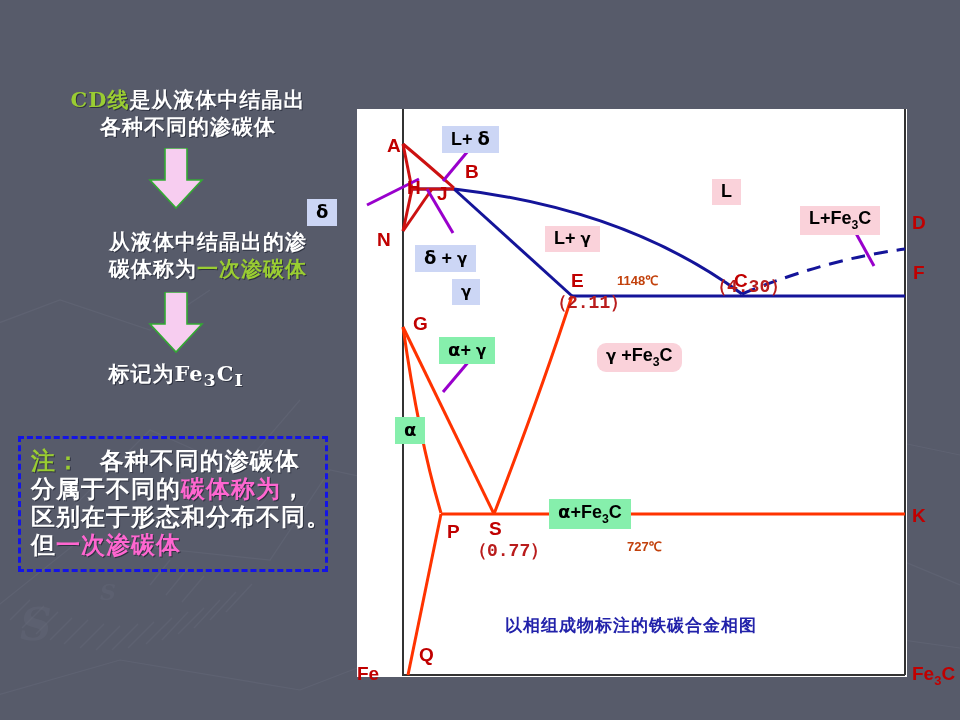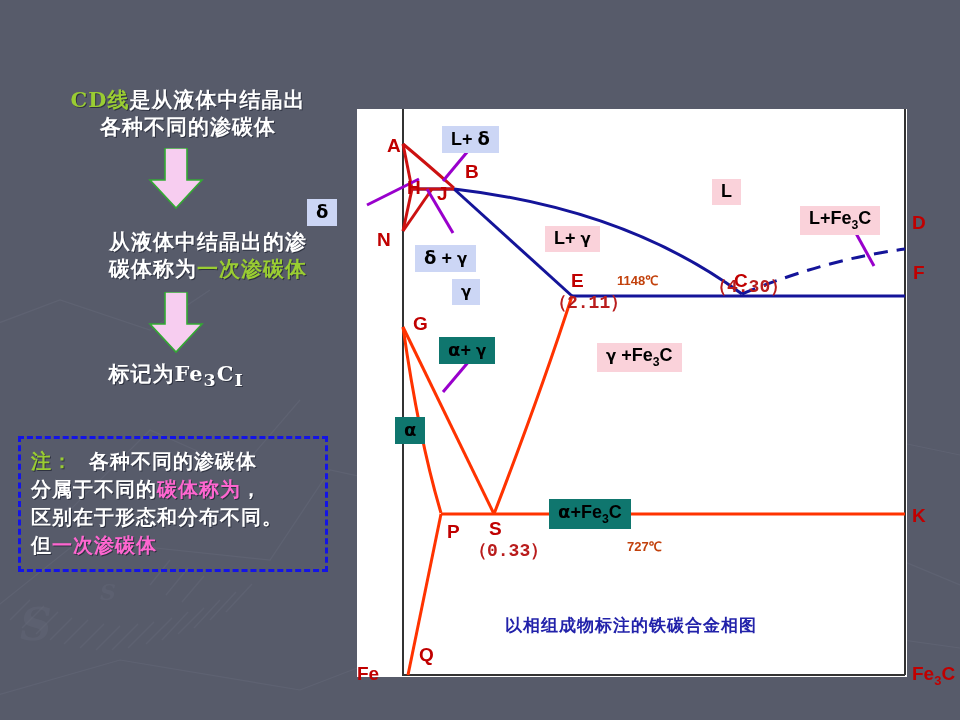--- a/index.html
+++ b/index.html
@@ -35,21 +35,21 @@
   #arrow1{top:78px;}
   #arrow2{top:222px;}
 
   
   #note-box{
     position:absolute;left:18px;top:366px;width:310px;
     border:3px dashed #1414e6;
     padding:8px 10px 10px 10px;
     box-sizing:border-box;
   }
-  #note-box .cn-line{line-height:28px;font-size:20px;}
+  #note-box .cn-line{line-height:28px;font-size:24px;}
 
   
   #diagram{
     position:absolute;left:357px;top:109px;width:550px;height:568px;
     background:#ffffff;
   }
   #diagram svg{display:block;}
 
   .lbl{position:absolute;white-space:nowrap;}
 
@@ -74,21 +74,21 @@
 
   
   .tag{
     position:absolute;white-space:nowrap;
     font-family:"Liberation Sans",sans-serif;
     font-weight:700;color:#000000;
     padding:3px 9px;font-size:18px;line-height:1.1;margin-top:12px;
   }
   .tag-blue{background:#ccd6f5;}
   .tag-pink{background:#fad2da;}
-  .tag-green{background:#0f766e;}
+  .tag-green{background:#86efac;}
   .tag sub{font-size:0.68em;}
   .gk{font-family:"DejaVu Sans",sans-serif;font-weight:700;}
   .gk-sm{font-family:"DejaVu Sans",sans-serif;font-size:15px;font-weight:700;}
 
   
   .edgelbl{position:absolute;color:#c00000;font-weight:700;font-size:19px;
     font-family:"Liberation Sans",sans-serif;}
   .edgelbl sub{font-size:0.68em;}
 </style>
 </head>
@@ -212,21 +212,21 @@
 
   <div class="lbl ptlbl" style="left:214px;top:161px;">E</div>
   <div class="lbl ptval" style="left:192px;top:181px;">（2.11）</div>
 
   <div class="lbl ptlbl" style="left:377px;top:161px;">C</div>
   <div class="lbl ptval" style="left:352px;top:165px;">（4.30）</div>
 
   <div class="lbl ptlbl" style="left:56px;top:204px;">G</div>
   <div class="lbl ptlbl" style="left:90px;top:412px;">P</div>
   <div class="lbl ptlbl" style="left:132px;top:409px;">S</div>
-  <div class="lbl ptval" style="left:112px;top:429px;">（0.33）</div>
+  <div class="lbl ptval" style="left:112px;top:429px;">（0.77）</div>
   <div class="lbl ptlbl" style="left:62px;top:535px;">Q</div>
 
   <div class="lbl templbl" style="left:260px;top:162px;">1148℃</div>
   <div class="lbl templbl" style="left:270px;top:428px;">727℃</div>
 
   <div class="lbl caption" style="left:148px;top:505px;">以相组成物标注的铁碳合金相图</div>
 
   <div class="tag tag-blue" style="left:85px;top:5px;">
     <span>L+&nbsp;<span class="gk">δ</span></span>
   </div>
@@ -241,21 +241,21 @@
   </div>
   <div class="tag tag-pink" style="left:188px;top:105px;">
     <span>L+&nbsp;<span class="gk-sm">γ</span></span>
   </div>
   <div class="tag tag-pink" style="left:355px;top:58px;">
     <span>L</span>
   </div>
   <div class="tag tag-pink" style="left:443px;top:85px;">
     <span>L+Fe<sub>3</sub>C</span>
   </div>
-  <div class="tag tag-pink" style="left:240px;top:222px;">
+  <div class="tag tag-pink" style="left:240px;top:222px;border-radius:9px;">
     <span><span class="gk-sm">γ</span> +Fe<sub>3</sub>C</span>
   </div>
   <div class="tag tag-green" style="left:82px;top:216px;">
     <span><span class="gk">α</span>+&nbsp;<span class="gk-sm">γ</span></span>
   </div>
   <div class="tag tag-green" style="left:38px;top:296px;">
     <span class="gk">α</span>
   </div>
   <div class="tag tag-green" style="left:192px;top:378px;">
     <span><span class="gk">α</span>+Fe<sub>3</sub>C</span>

